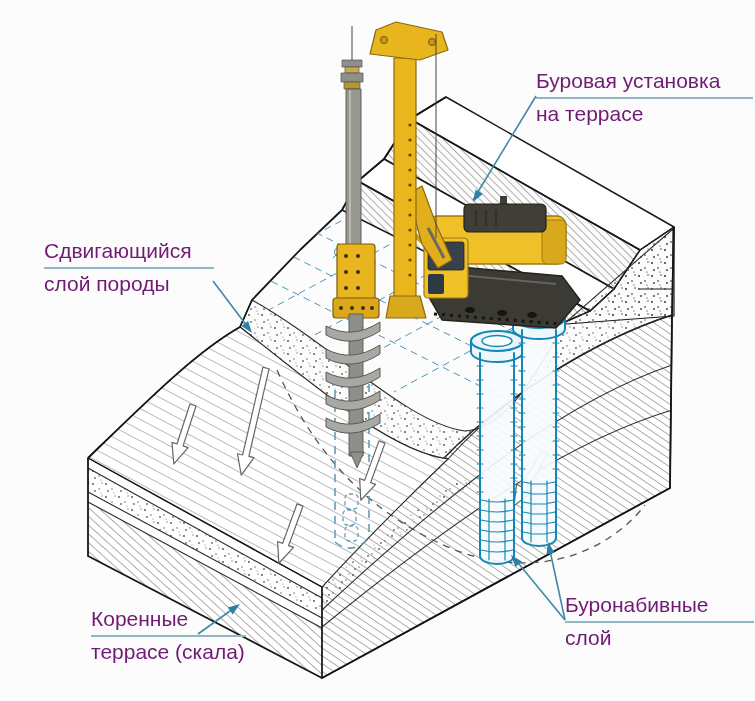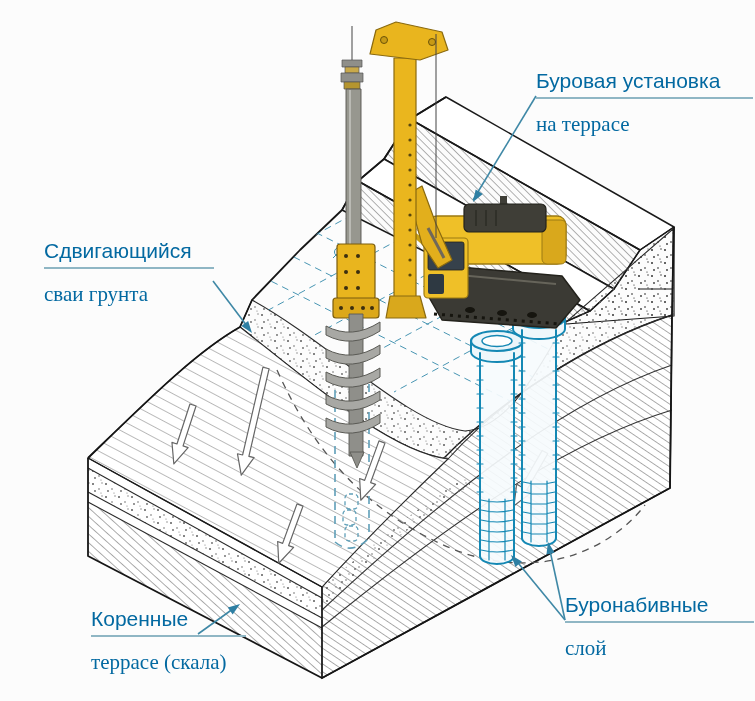--- a/index.html
+++ b/index.html
@@ -1,21 +1,21 @@
 <!DOCTYPE html>
 <html><head>
 <meta charset="utf-8">
 <style>
   html,body{margin:0;padding:0;background:#fcfcfc;}
   .stage{position:relative;width:755px;height:701px;background:#fcfcfc;overflow:hidden;
          font-family:"Liberation Sans",sans-serif;}
   .stage svg{position:absolute;left:0;top:0;}
-  .callout{position:absolute;font-size:21px;line-height:26px;font-weight:500;color:#0369a1;}
+  .callout{position:absolute;font-size:21px;line-height:26px;font-weight:500;color:#701a75;}
   .callout .l1{display:block;border-bottom:2px solid #8fb6c4;padding-bottom:3px;}
-  .callout .l2{display:block;padding-top:12px;font-family:Liberation Serif, serif;}
+  .callout .l2{display:block;padding-top:2px;}
 </style>
 </head>
 <body>
 
 <div class="stage">
 
 <svg width="755" height="701" viewBox="0 0 755 701">
   <defs>
     <pattern id="hatchL" width="6.5" height="6.5" patternUnits="userSpaceOnUse" patternTransform="rotate(-48)">
       <line x1="0" y1="0" x2="0" y2="6.5" stroke="#4a4a4a" stroke-width="0.9"></line>
@@ -259,21 +259,21 @@
   </g>
 </svg>
 
 <div class="callout" style="left:536px;top:68px;width:217px;">
   <span class="l1">Буровая установка</span>
   <span class="l2">на террасе</span>
 </div>
 
 <div class="callout" style="left:44px;top:238px;width:170px;">
   <span class="l1">Сдвигающийся</span>
-  <span class="l2">сваи грунта</span>
+  <span class="l2">слой породы</span>
 </div>
 
 <div class="callout" style="left:44px;top:606px;width:155px;margin-left:47px;">
   <span class="l1">Коренные</span>
   <span class="l2">террасе (скала)</span>
 </div>
 
 <div class="callout" style="left:565px;top:592px;width:189px;">
   <span class="l1">Буронабивные</span>
   <span class="l2">слой</span>

